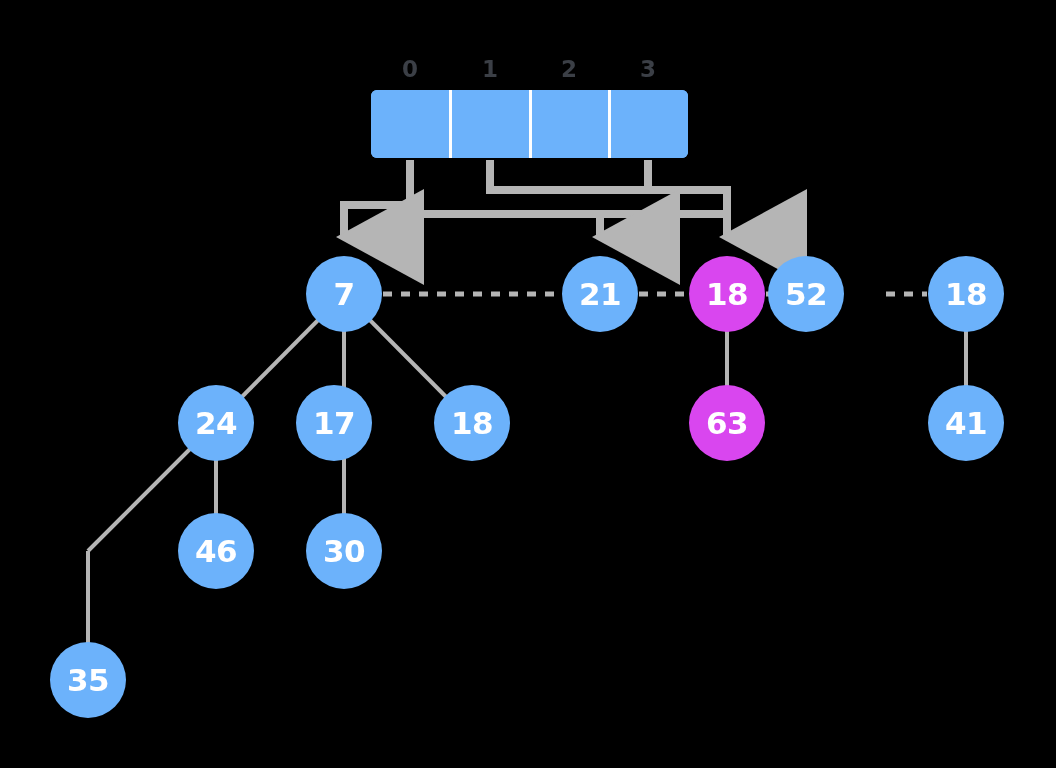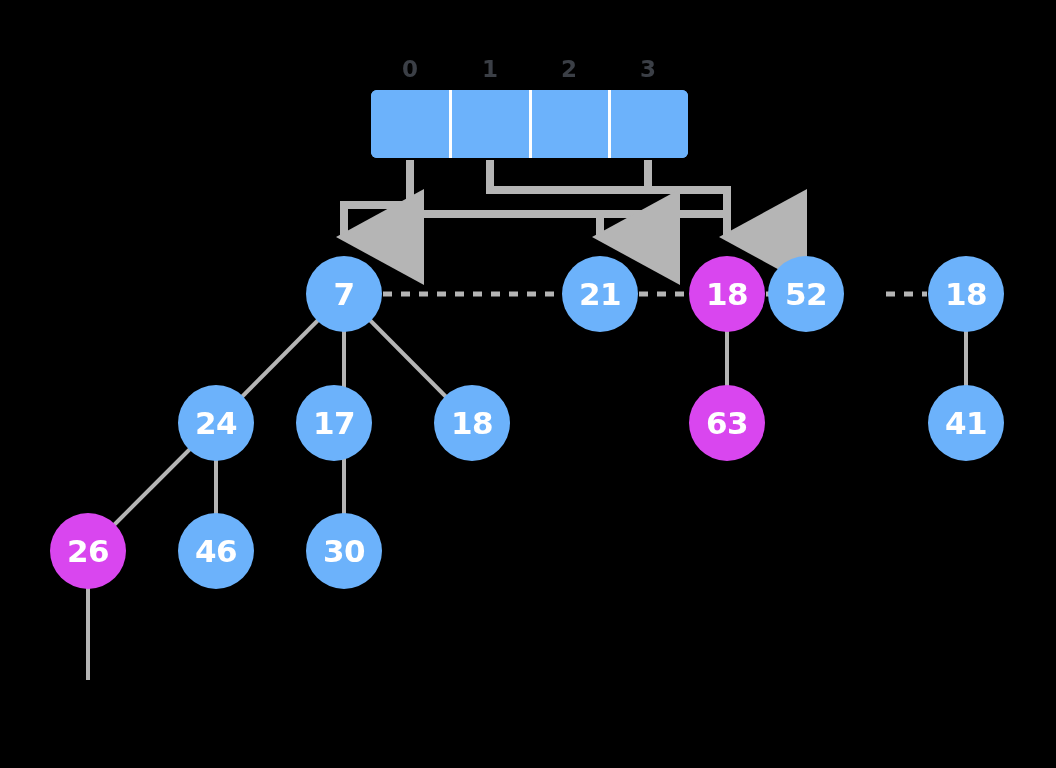--- a/index.html
+++ b/index.html
@@ -135,18 +135,18 @@
   <div class="node deep" style="left:689px; top:256px; width:76px; height:76px;">18</div>
   <div class="node light" style="left:768px; top:256px; width:76px; height:76px;text-align:center;">52</div>
   <div class="node light" style="left:928px; top:256px; width:76px; height:76px;">18</div>
 
   <div class="node light" style="left:178px; top:385px; width:76px; height:76px;">24</div>
   <div class="node light" style="left:296px; top:385px; width:76px; height:76px;">17</div>
   <div class="node light" style="left:434px; top:385px; width:76px; height:76px;">18</div>
   <div class="node deep" style="left:689px; top:385px; width:76px; height:76px;">63</div>
   <div class="node light" style="left:928px; top:385px; width:76px; height:76px;">41</div>
 
-  <div class="node deep" style="left:50px;  top:513px; width:76px; height:76px;">26</div>
   <div class="node light" style="left:178px; top:513px; width:76px; height:76px;">46</div>
   <div class="node light" style="left:306px; top:513px; width:76px; height:76px;">30</div>
 
+  <div class="node light" style="left:50px;  top:642px; width:76px; height:76px;">35</div>
 
 </div>
 
 </body></html>

